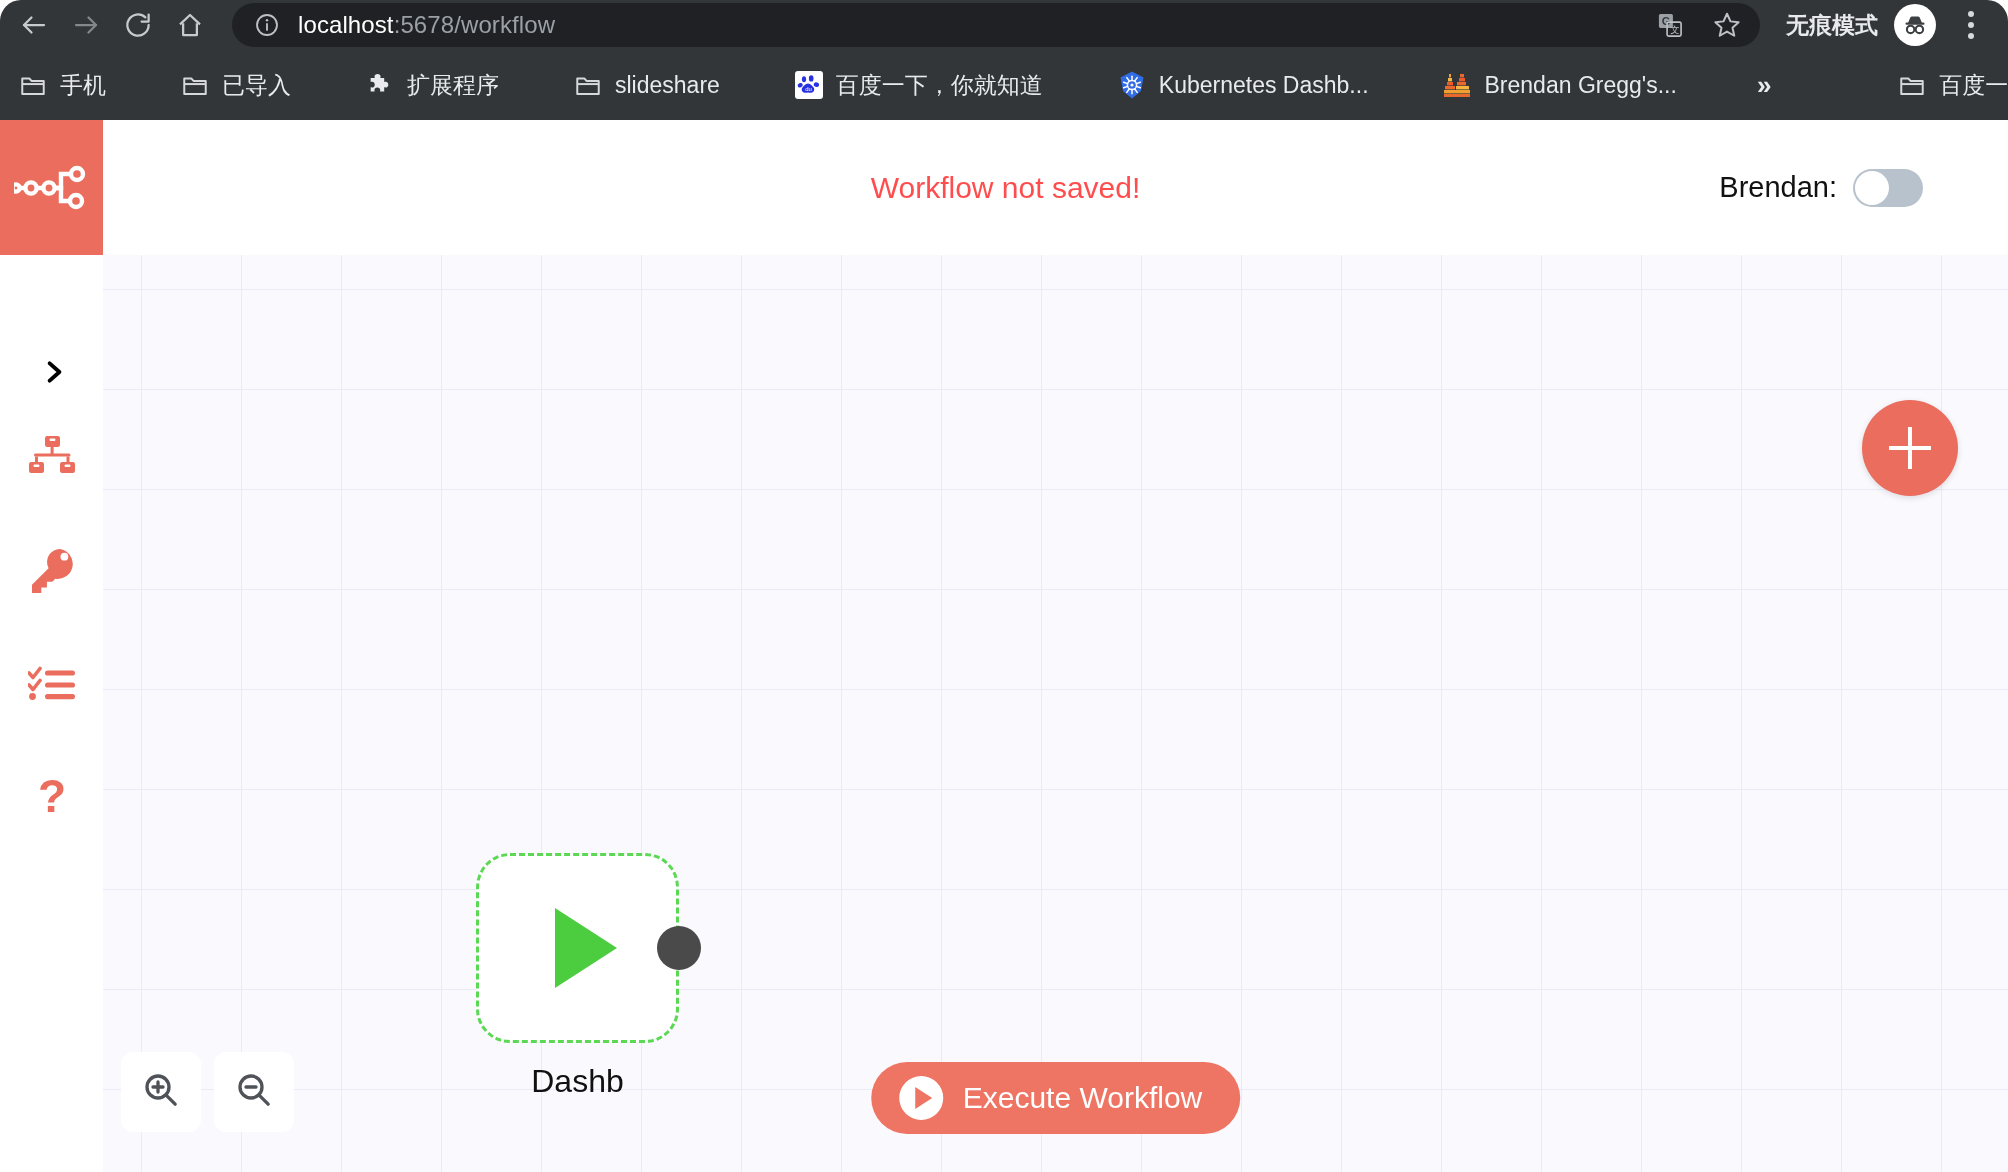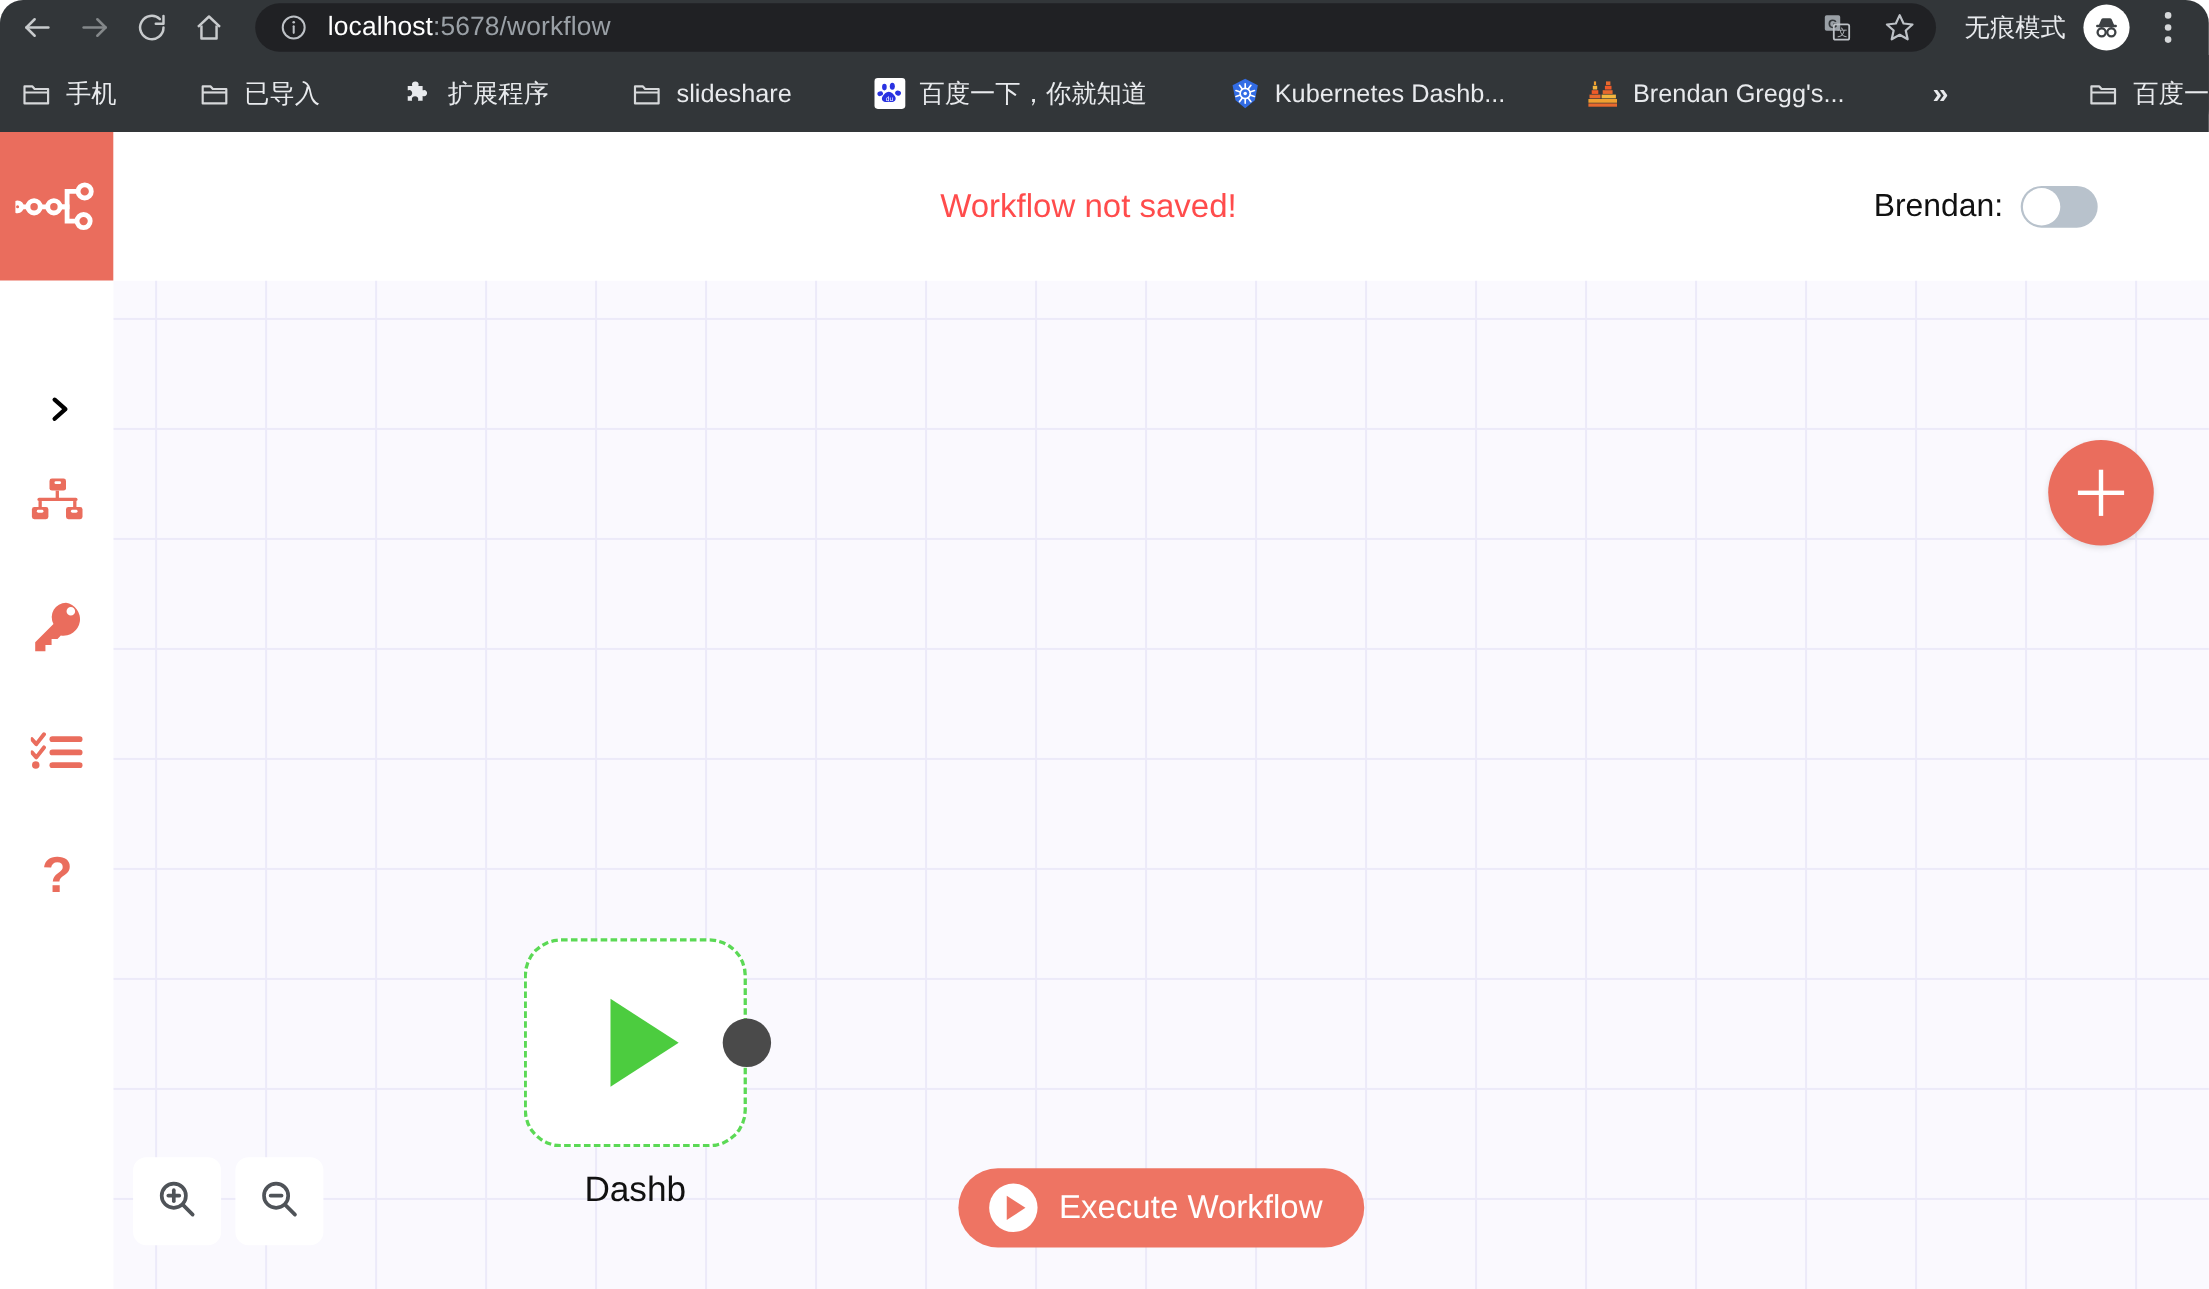--- a/index.html
+++ b/index.html
@@ -67,20 +67,21 @@
   .omni-icon { color: #bdc1c6; display: flex; align-items: center; cursor: pointer; }
 
   .chrome-right {
     display: flex; align-items: center; gap: 0px;
     padding-right: 14px; flex: 0 0 auto;
   }
   .incognito-label {
     color: #e8eaed; font-size: 23px;
     margin-left: 26px; margin-right: 16px;
     white-space: nowrap;
+    font-weight: bold;
   }
   .incognito-avatar {
     width: 42px; height: 42px; border-radius: 50%;
     background: #ffffff;
     display: flex; align-items: center; justify-content: center;
     flex: 0 0 auto;
   }
   .kebab {
     width: 46px; height: 46px;
     display: flex; flex-direction: column; align-items: center; justify-content: center;
@@ -164,21 +165,21 @@
   }
   .side-item {
     width: 103px; height: 113px;
     display: flex; align-items: center; justify-content: center;
     cursor: pointer;
   }
   .side-spacer-1 { height: 148px; }
 
   
   .app-header {
-    position: absolute; top: 0; left: 87px;
+    position: absolute; top: 0; left: 103px;
     width: 1905px; height: 135px;
     background: #ffffff;
     z-index: 20;
   }
   .not-saved {
     position: absolute; left: 0; top: 0;
     width: 1905px; height: 135px;
     display: flex; align-items: center; justify-content: center;
     pointer-events: none;
   }

